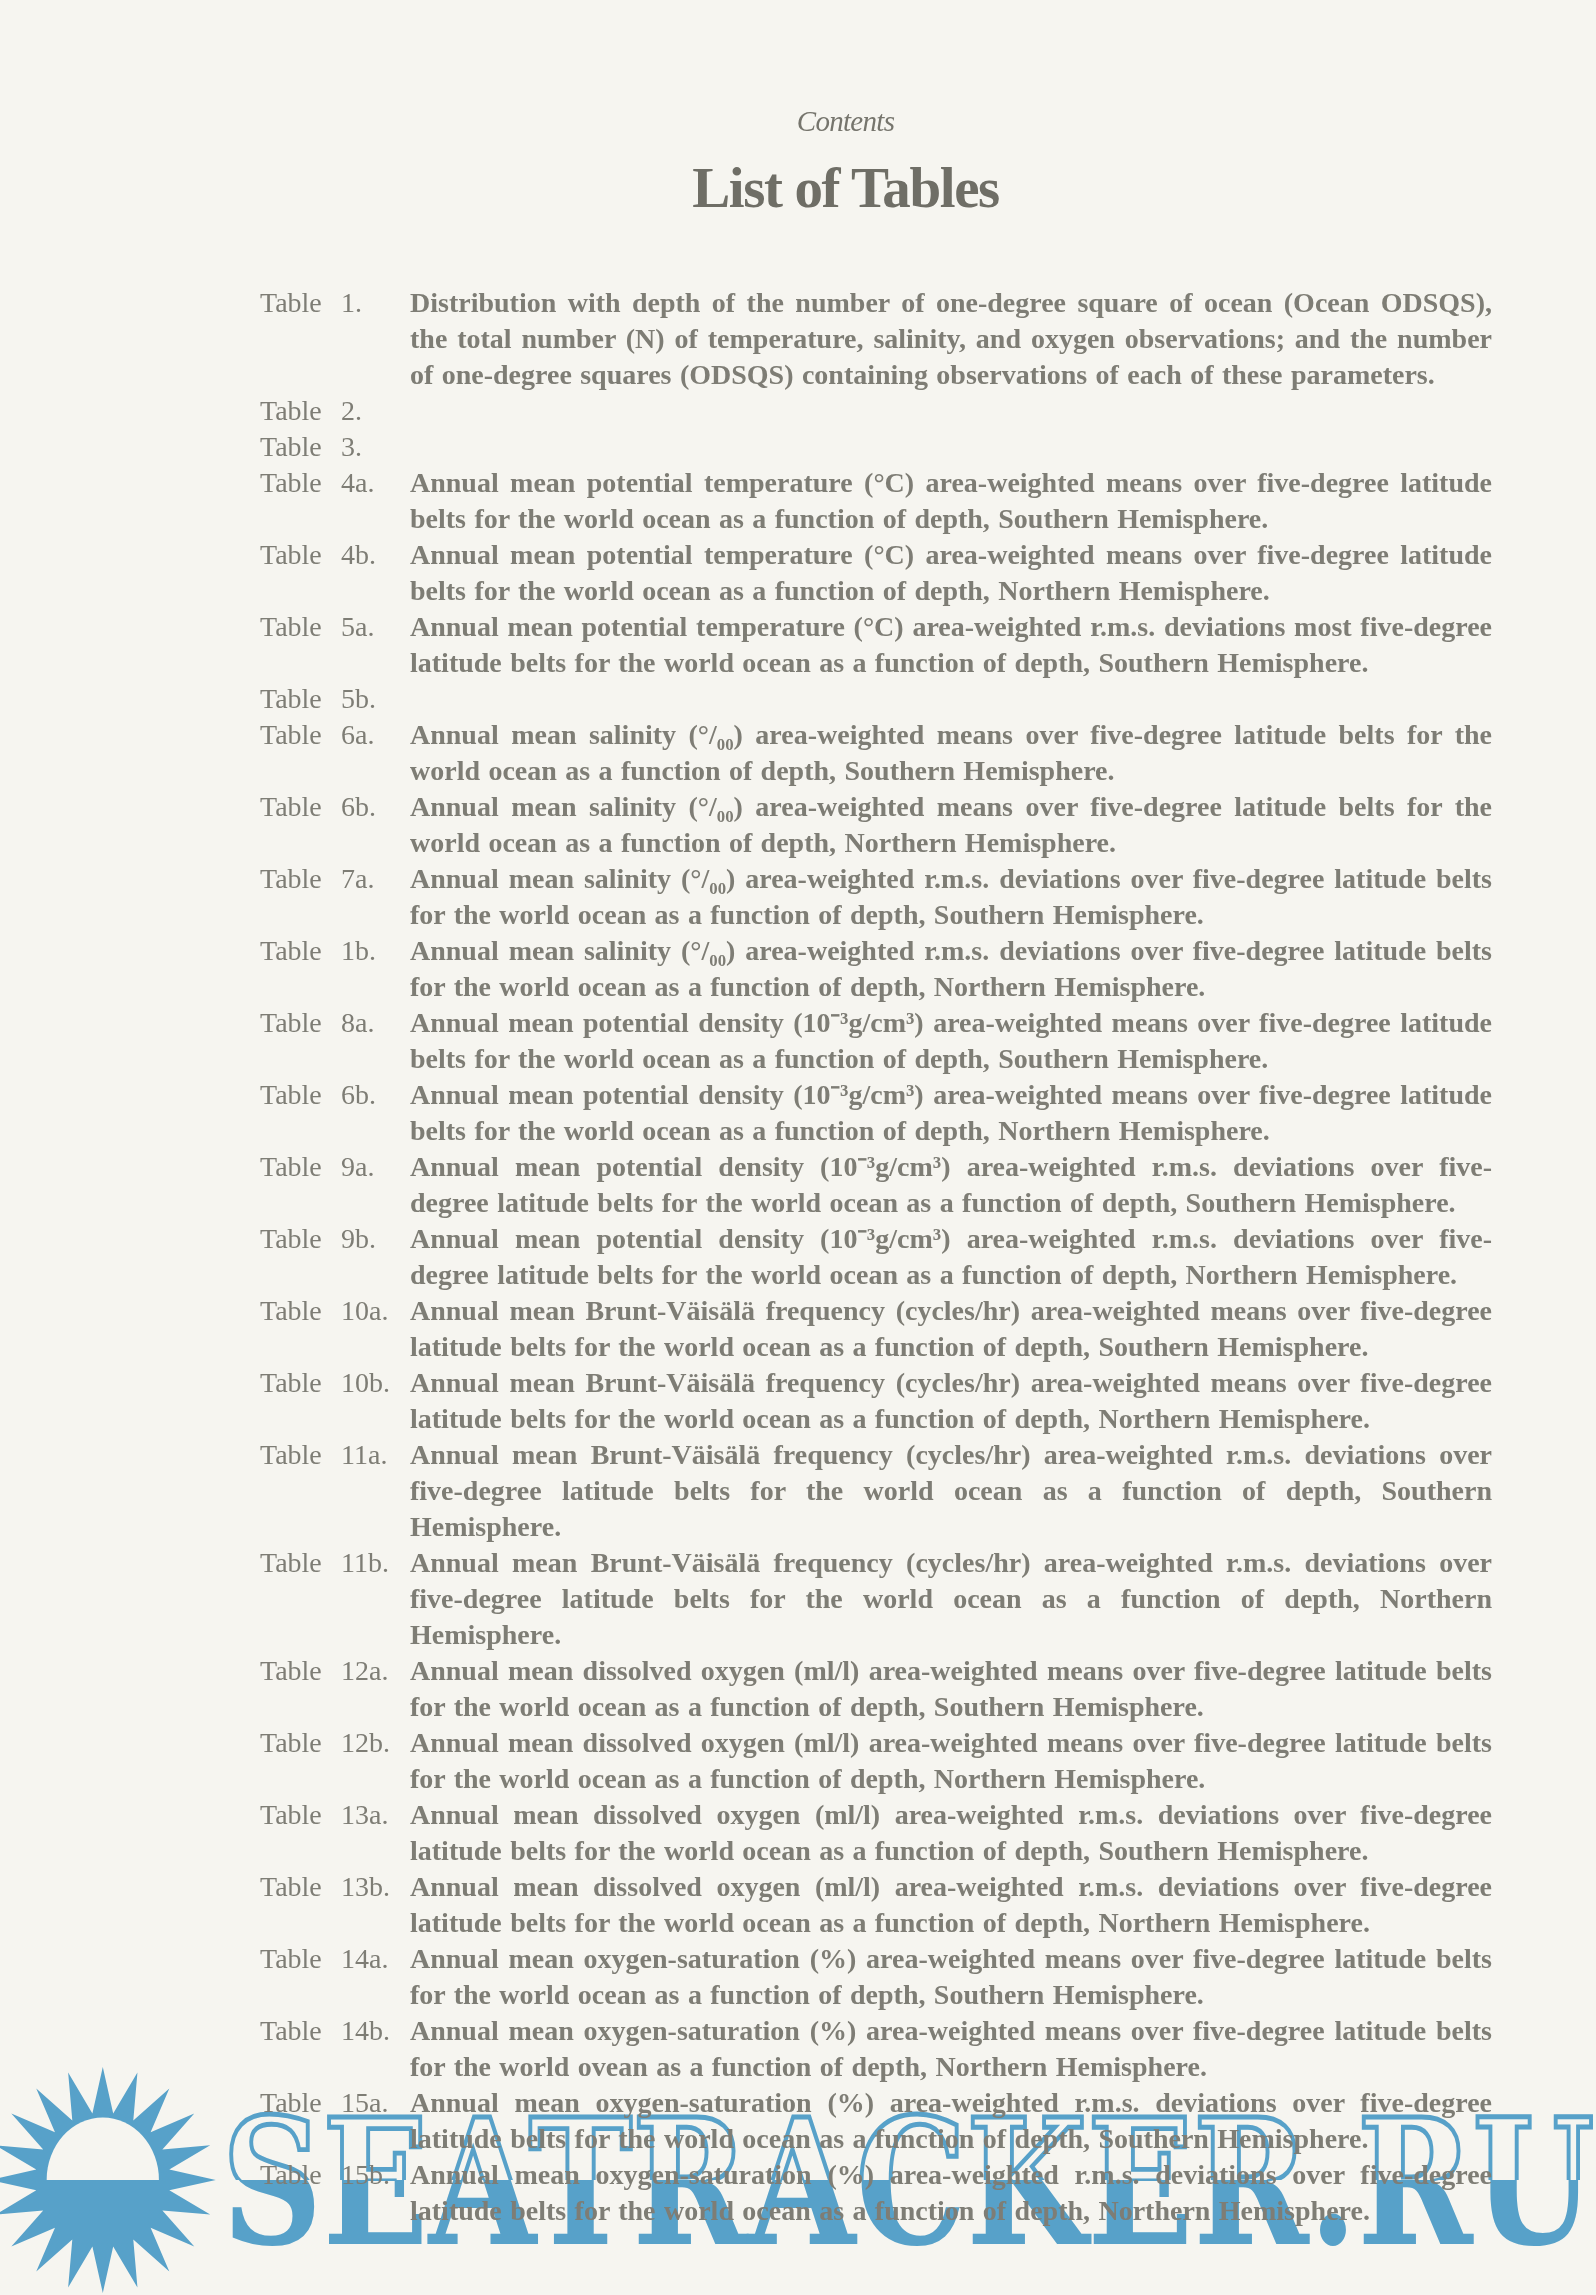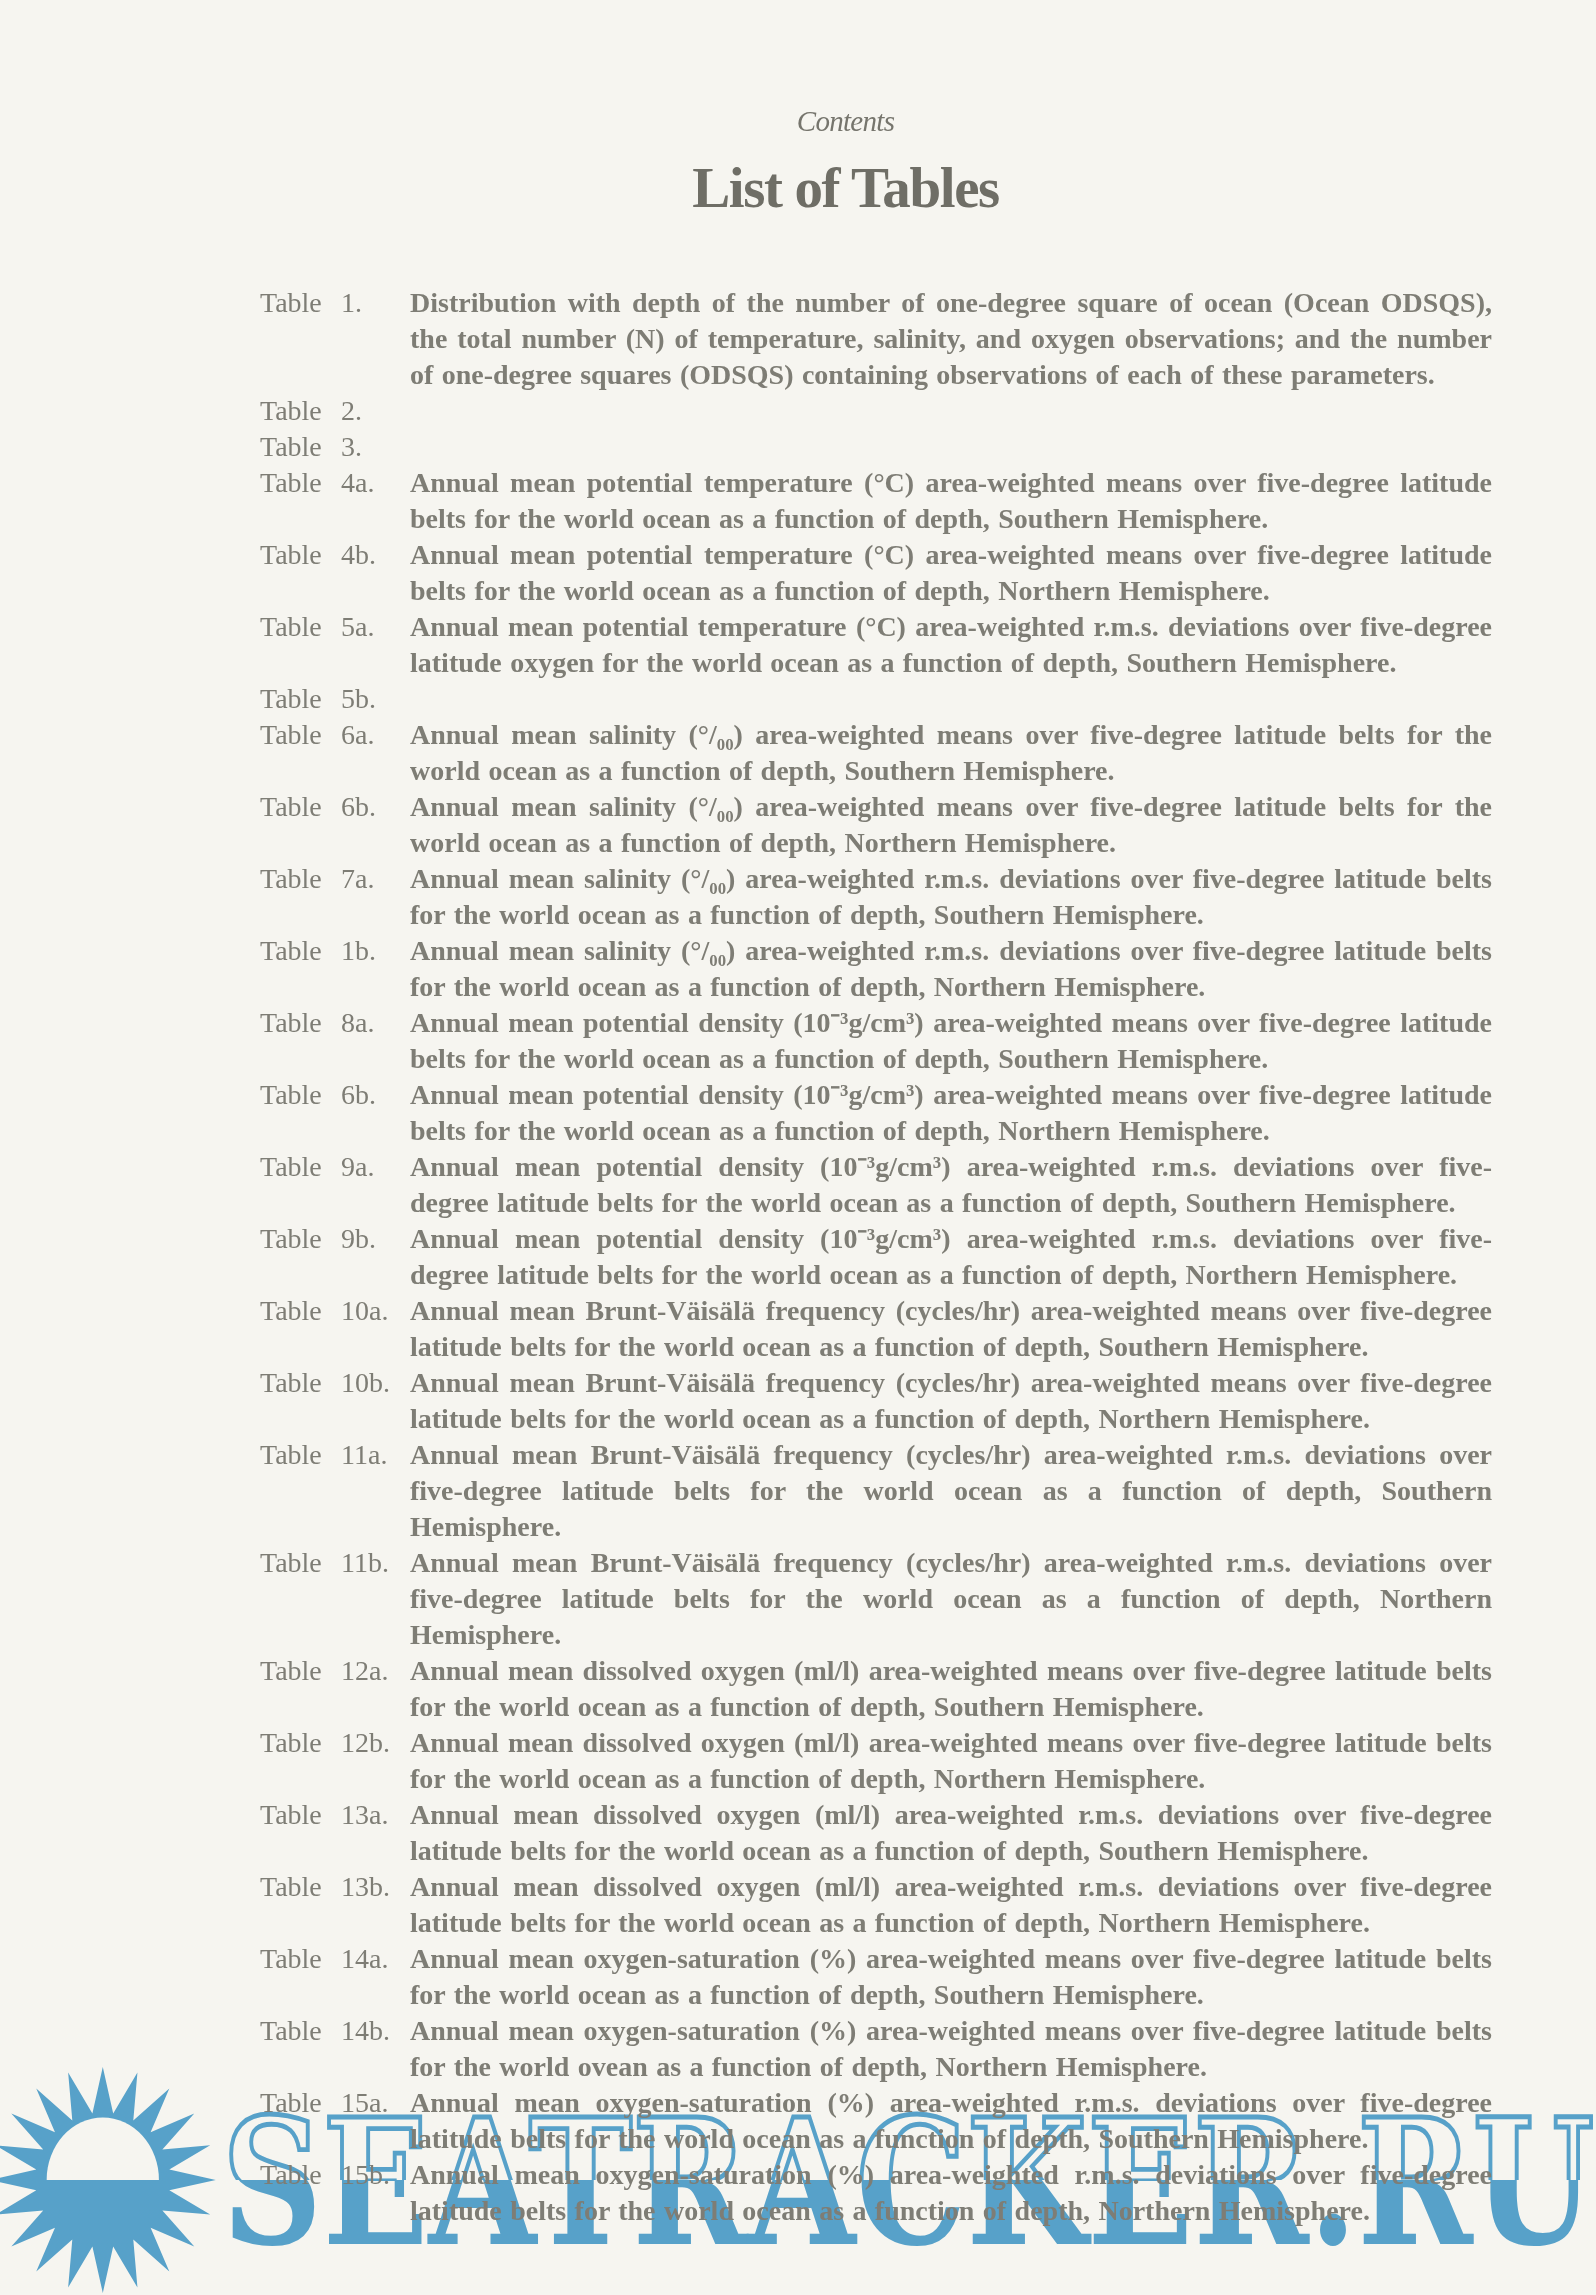--- a/index.html
+++ b/index.html
@@ -122,21 +122,21 @@
           <span class="entry-word">Table</span>
           <span class="entry-num">4b.</span>
         </span>
       <span class="entry-desc">Annual mean potential temperature (°C) area-weighted means over five-degree latitude belts for the world ocean as a function of depth, Northern Hemisphere.</span>
     </div>
     <div class="entry">
       <span class="entry-label">
           <span class="entry-word">Table</span>
           <span class="entry-num">5a.</span>
         </span>
-      <span class="entry-desc">Annual mean potential temperature (°C) area-weighted r.m.s. deviations over five-degree latitude oxygen for the world ocean as a function of depth, Southern Hemisphere.</span>
+      <span class="entry-desc">Annual mean potential temperature (°C) area-weighted r.m.s. deviations most five-degree latitude belts for the world ocean as a function of depth, Southern Hemisphere.</span>
     </div>
     <div class="entry">
       <span class="entry-label">
           <span class="entry-word">Table</span>
           <span class="entry-num">5b.</span>
         </span>
     </div>
     <div class="entry">
       <span class="entry-label">
           <span class="entry-word">Table</span>

